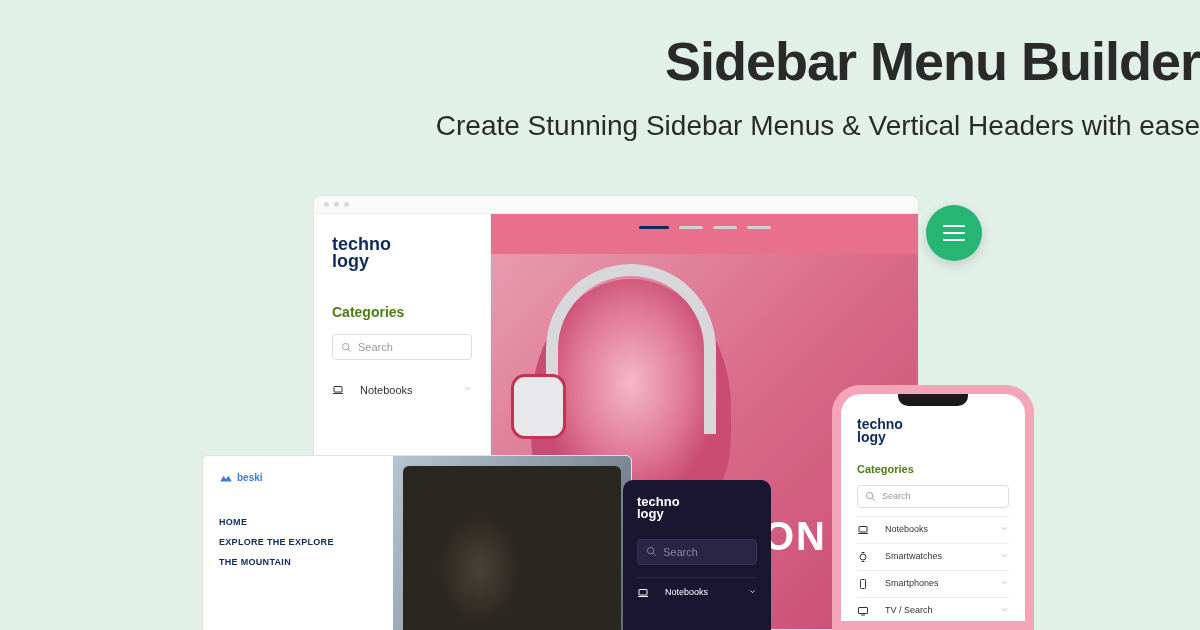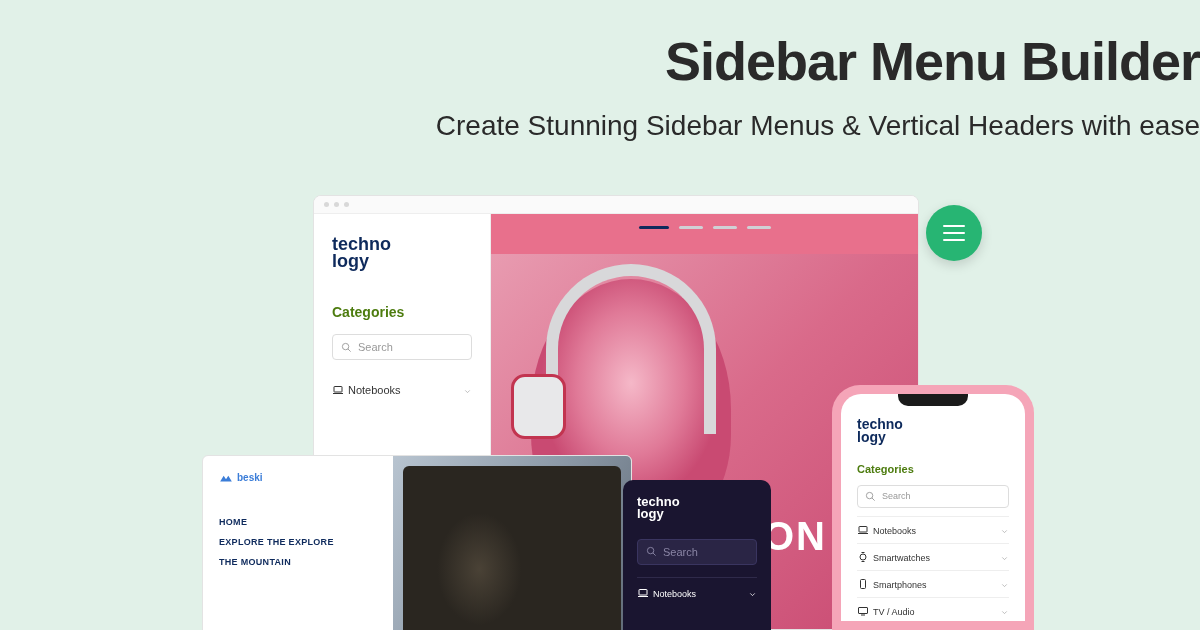--- a/index.html
+++ b/index.html
@@ -12,21 +12,21 @@
 
 .browser{position:absolute;left:313px;top:0;width:606px;height:435px;background:#fff;border:1px solid #e3e3e3;border-radius:8px 8px 0 0;overflow:hidden}
 .chrome{height:18px;background:#fafafa;border-bottom:1px solid #eee;display:flex;align-items:center;padding-left:10px;gap:5px}
 .dot{width:5px;height:5px;border-radius:50%;background:#d8d8d8}
 .brow-body{display:flex;height:calc(100% - 18px)}
 .sidebar{width:177px;padding:22px 18px;border-right:1px solid #eee}
 .logo{font-size:18px;font-weight:700;color:#0e2a5c;line-height:.95;margin-bottom:34px}
 .cat-h{font-size:14px;font-weight:700;color:#4d7c0f;margin-bottom:14px}
 .search{display:flex;align-items:center;gap:6px;border:1px solid #ddd;border-radius:4px;padding:6px 8px;font-size:11px;color:#999;margin-bottom:16px}
 .search svg{width:11px;height:11px;stroke:#999}
-.menu-item{display:flex;align-items:flex-end;gap:4px;padding:8px 0;font-size:11px;color:#333}
+.menu-item{display:flex;align-items:flex-start;gap:16px;padding:8px 0;font-size:11px;color:#333}
 .menu-item svg{width:12px;height:12px;stroke:#333;fill:none}
 .menu-item .chev{margin-left:auto;width:9px;height:9px;stroke:#aaa}
 .main{flex:1;background:#e8708c;position:relative}
 .tabs{position:absolute;top:12px;left:50%;transform:translateX(-50%);display:flex;gap:10px}
 .tab{width:24px;height:3px;background:#d0d0d5;border-radius:2px}
 .tab.act{background:#0e2a5c;width:30px}
 .person{position:absolute;top:40px;left:0;right:0;bottom:0;background:linear-gradient(135deg,#e89bb0 0%,#d96a8a 50%,#c94a72 100%)}
 .head{position:absolute;left:40px;top:25px;width:200px;height:260px;background:radial-gradient(ellipse 90px 120px at 50% 40%,#f5b8c8,#e07a98 60%,#c94a72);border-radius:50% 50% 40% 40%}
 .headphone-band{position:absolute;left:55px;top:10px;width:170px;height:170px;border:12px solid #d8d8da;border-bottom:none;border-radius:50% 50% 0 0}
 .earcup{position:absolute;left:20px;top:120px;width:55px;height:65px;background:#e8e8ea;border:3px solid #c23450;border-radius:14px}
@@ -210,21 +210,21 @@
         <span>Smartphones</span>
         <svg class="chev" viewBox="0 0 24 24" fill="none" stroke-width="2">
             <polyline points="6 9 12 15 18 9"></polyline>
           </svg>
       </div>
       <div class="menu-item">
         <svg viewBox="0 0 24 24" stroke-width="2">
             <rect x="3" y="5" width="18" height="12" rx="1"></rect>
             <line x1="8" y1="20" x2="16" y2="20"></line>
           </svg>
-        <span>TV / Audio</span>
+        <span>TV / Search</span>
         <svg class="chev" viewBox="0 0 24 24" fill="none" stroke-width="2">
             <polyline points="6 9 12 15 18 9"></polyline>
           </svg>
       </div>
     </div>
   </div>
 
 </div>
 
 </body></html>

